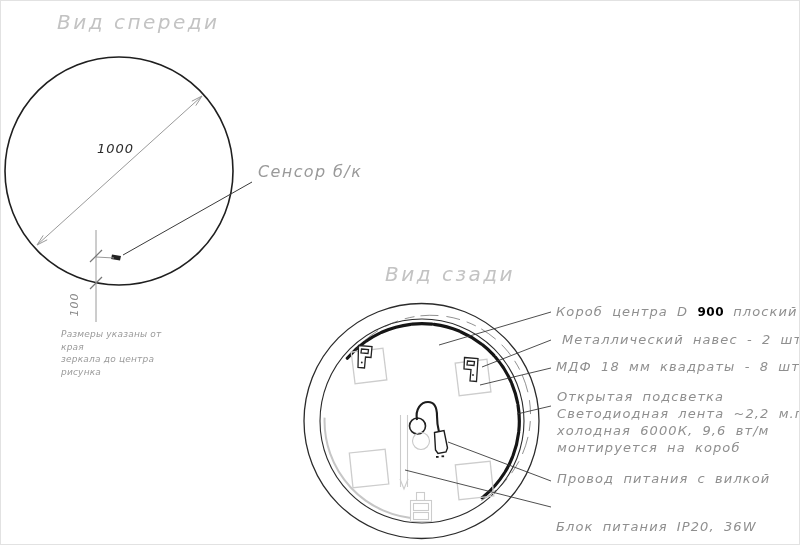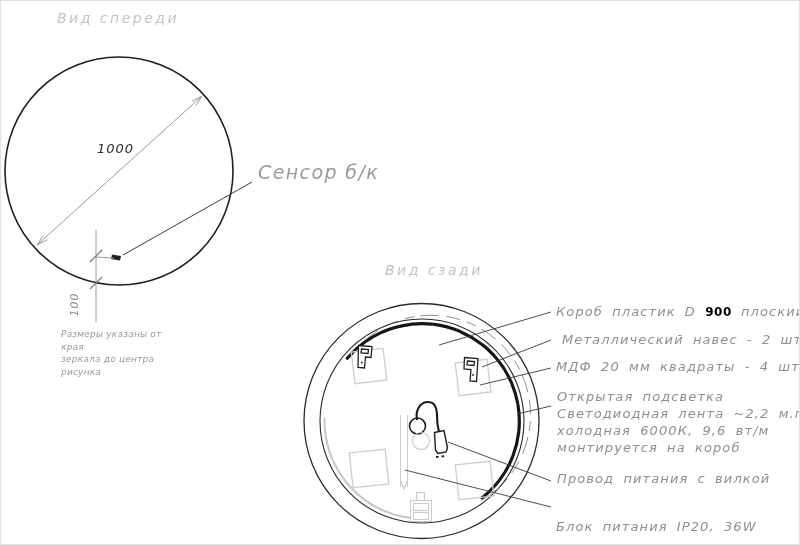--- a/index.html
+++ b/index.html
@@ -14,21 +14,21 @@
   }
   svg{position:absolute;left:0;top:0;}
   .t{
     position:absolute;
     font-family:"DejaVu Sans", sans-serif;
     font-style:italic;
     white-space:nowrap;
     color:#8f8f8f;
   }
   .view-title{
-    font-size:14px;
+    font-size:20px;
     letter-spacing:2.5px;
     color:#c3c3c3;
   }
   .dim-main{
     font-size:13px;
     color:#2a2a2a;
     letter-spacing:1px;
   }
   .dim-small{
     font-size:11px;
@@ -52,21 +52,21 @@
   }
   .callout .hl{
     font-style:normal;
     font-weight:bold;
     color:#000;
     font-size:12px;
     letter-spacing:0.5px;
   }
   .multiline{line-height:17px;}
   .sensor-label{
-    font-size:19px;
+    font-size:16px;
     letter-spacing:1.4px;
     line-height:22px;
     color:#9a9a9a;
   }
 </style>
 </head>
 <body>
 
 <div class="canvas">
 
@@ -160,28 +160,28 @@
   <div class="t dim-small" style="left:61px;top:297px">100</div>
 
   <div class="t view-title" style="left:384px;top:261px">Вид сзади</div>
 
   <div class="t note" style="left:60px;top:327px">
     <div>Размеры указаны от края</div>
     <div>зеркала до центра рисунка</div>
   </div>
 
   <div class="t callout" style="left:555px;top:303px">
-    <span>Короб пластик D</span>
+    <span>Короб центра D</span>
     <span class="hl">900</span>
     <span>плоский</span>
   </div>
 
   <div class="t callout" style="left:561px;top:331px">Металлический навес - 2 шт</div>
 
-  <div class="t callout" style="left:555px;top:358px">МДФ 20 мм квадраты - 4 шт</div>
+  <div class="t callout" style="left:555px;top:358px">МДФ 18 мм квадраты - 8 шт</div>
 
   <div class="t callout multiline" style="left:556px;top:387px">
     <div>Открытая подсветка</div>
     <div>Светодиодная лента ~2,2 м.п.</div>
     <div>холодная 6000К, 9,6 вт/м</div>
     <div>монтируется на короб</div>
   </div>
 
   <div class="t callout" style="left:556px;top:470px">Провод питания с вилкой</div>
 

